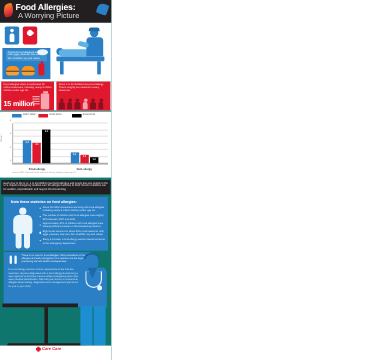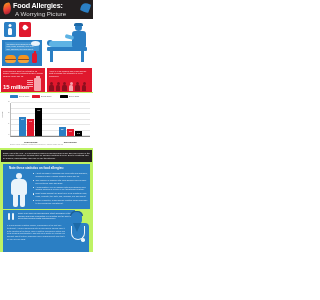--- a/index.html
+++ b/index.html
@@ -1,19 +1,19 @@
 <!DOCTYPE html>
 <html><head>
 <meta charset="utf-8">
 <style>
   html,body{margin:0;padding:0;background:#ffffff;}
   body{width:93px;height:300px;overflow:hidden;
        font-family:"Liberation Sans","DejaVu Sans",sans-serif;
        -webkit-font-smoothing:antialiased;}
-  #page{position:relative;width:93px;height:252px;overflow:hidden;background:#bef264;}
+  #page{position:relative;width:93px;height:300px;overflow:hidden;background:#0f766e;}
 
   
   .hdr{position:absolute;left:0;top:0;width:93px;height:19px;background:#231f20;overflow:hidden;}
   .hdr-flame{position:absolute;left:3px;top:2.5px;width:8px;height:11px;
      background:linear-gradient(170deg,#f7941e 0%,#ef4136 55%,#9e1b32 100%);
      border-radius:55% 15% 50% 20%/70% 20% 65% 25%;transform:rotate(-12deg);}
   .hdr-t1{position:absolute;left:13px;top:1px;font-size:7.2px;font-weight:bold;
      color:#ffffff;letter-spacing:-.15px;white-space:nowrap;line-height:9px;}
   .hdr-t2{position:absolute;left:15px;top:9.5px;font-size:6.2px;color:#d9d9d9;
      white-space:nowrap;line-height:8px;}

